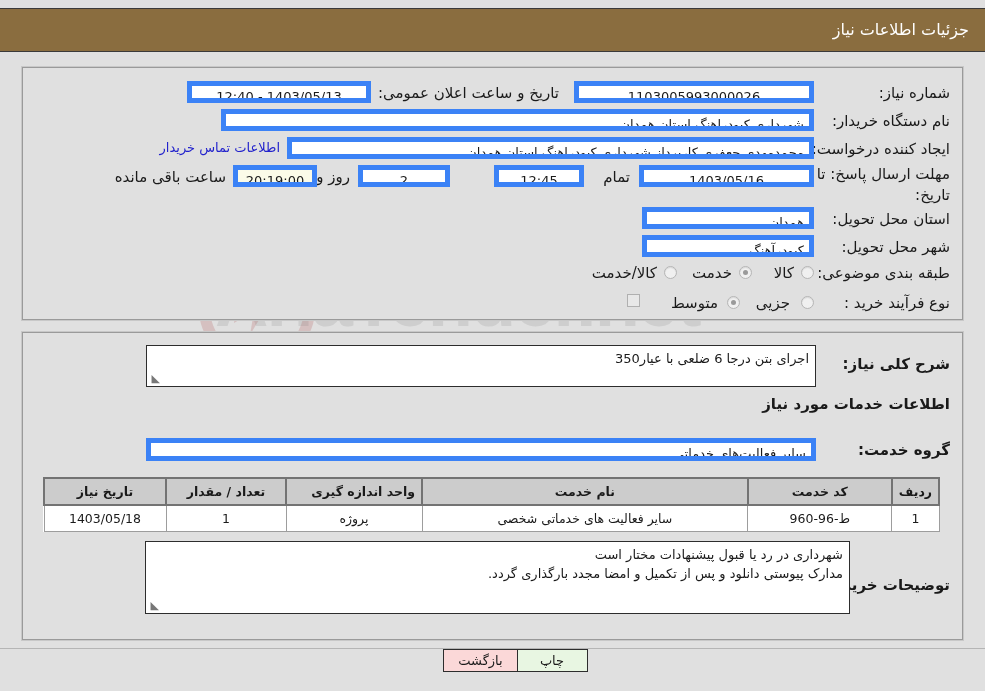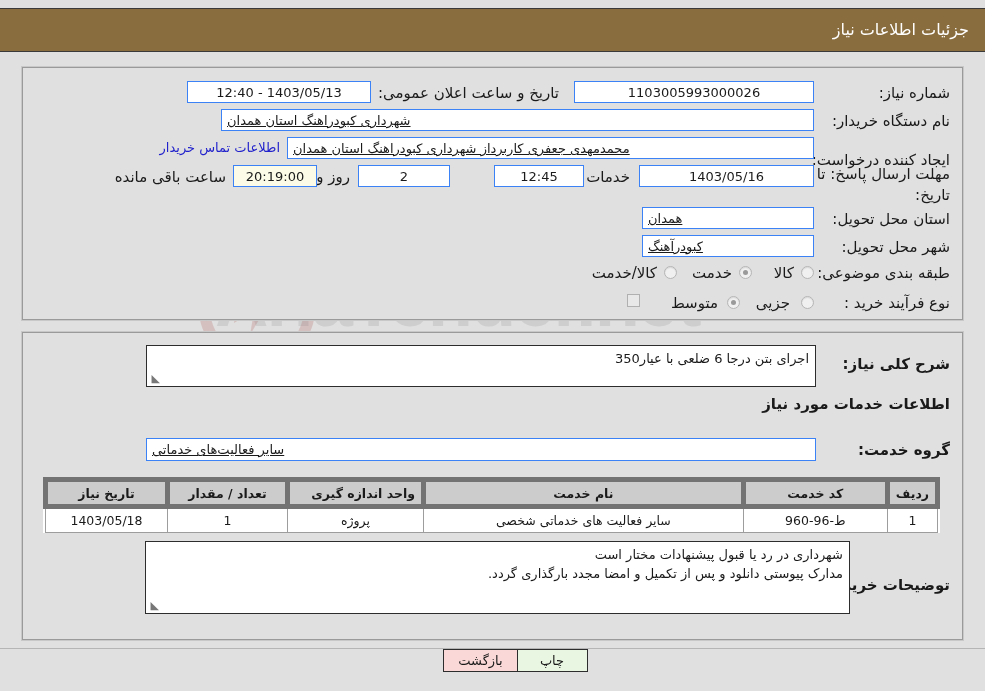--- a/index.html
+++ b/index.html
@@ -76,32 +76,32 @@
     position: absolute;
     font-size: 15px;
     color: #1a1a1a;
     white-space: nowrap;
     text-align: right;
   }
   .lbl.b { font-weight: bold; }
   .val-in {
     position: absolute;
     background: #ffffff;
-    border: 1px solid #3b82f6;
+    border: 5px solid #3b82f6;
     font-size: 13px;
     color: #1a1a1a;
     padding: 2px 5px 0 5px;
     height: 22px;
     line-height: 18px;
     white-space: nowrap;
     overflow: hidden;
     font-family: "DejaVu Sans", "Liberation Sans", sans-serif;
   }
   .val-in.center { text-align: center; padding-right: 0; padding-left: 0; }
-  .val-in.right  { text-align: left; text-decoration: underline; }
+  .val-in.right  { text-align: right; text-decoration: underline; }
   .val-in.cream  { background: #fbfbe8; }
 
   .link {
     position: absolute;
     font-size: 13px;
     color: #2222cc;
     white-space: nowrap;
     cursor: pointer;
   }
 
@@ -153,21 +153,21 @@
   
   table.grid {
     position: absolute;
     border-collapse: collapse;
     font-size: 12.5px;
     color: #1a1a1a;
     background: #fff;
   }
   table.grid th {
     background: #cccccc;
-    border: 5px solid #737373;
+    border: 2px solid #737373;
     font-weight: bold;
     height: 27px;
     padding: 0 6px;
     text-align: center;
     white-space: nowrap;
   }
   table.grid td {
     background: #ffffff;
     border: 1px solid #9d9d9d;
     height: 26px;
@@ -218,28 +218,28 @@
   <div class="panel" id="panel-top">
 
     <div class="lbl" style="right:12px; top:16px;">شماره نیاز:</div>
     <div class="val-in center" style="right:148px; top:13px; width:240px;">1103005993000026</div>
     <div class="lbl" style="right:403px; top:16px;">تاریخ و ساعت اعلان عمومی:</div>
     <div class="val-in center" style="right:591px; top:13px; width:184px;">1403/05/13 - 12:40</div>
 
     <div class="lbl" style="right:12px; top:44px;">نام دستگاه خریدار:</div>
     <div class="val-in right" style="right:148px; top:41px; width:593px;">شهرداری کبودراهنگ استان همدان</div>
 
-    <div class="lbl" style="right:12px; top:72px;margin-top:11px;">ایجاد کننده درخواست:</div>
+    <div class="lbl" style="right:12px; top:72px;">ایجاد کننده درخواست:</div>
     <div class="val-in right" style="right:148px; top:69px; width:527px;margin-left:16px;">محمدمهدی جعفری کاربرداز شهرداری کبودراهنگ استان همدان</div>
     <div class="link" style="right:682px; top:72px;">اطلاعات تماس خریدار</div>
 
     <div class="lbl" style="right:12px; top:97px;">مهلت ارسال پاسخ: تا</div>
     <div class="lbl" style="right:12px; top:118px;">تاریخ:</div>
     <div class="val-in center" style="right:148px; top:97px; width:175px;">1403/05/16</div>
-    <div class="lbl" style="right:332px; top:100px;">خدمات</div>
+    <div class="lbl" style="right:332px; top:100px;">تمام</div>
     <div class="val-in center" style="right:378px; top:97px; width:90px;">12:45</div>
     <div class="val-in center" style="right:512px; top:97px; width:92px;">2</div>
     <div class="lbl" style="right:612px; top:100px;">روز و</div>
     <div class="val-in center cream" style="right:645px; top:97px; width:84px;">20:19:00</div>
     <div class="lbl" style="right:736px; top:100px;">ساعت باقی مانده</div>
 
     <div class="lbl" style="right:12px; top:142px;">استان محل تحویل:</div>
     <div class="val-in right" style="right:148px; top:139px; width:172px;">همدان</div>
 
     <div class="lbl" style="right:12px; top:170px;">شهر محل تحویل:</div>

